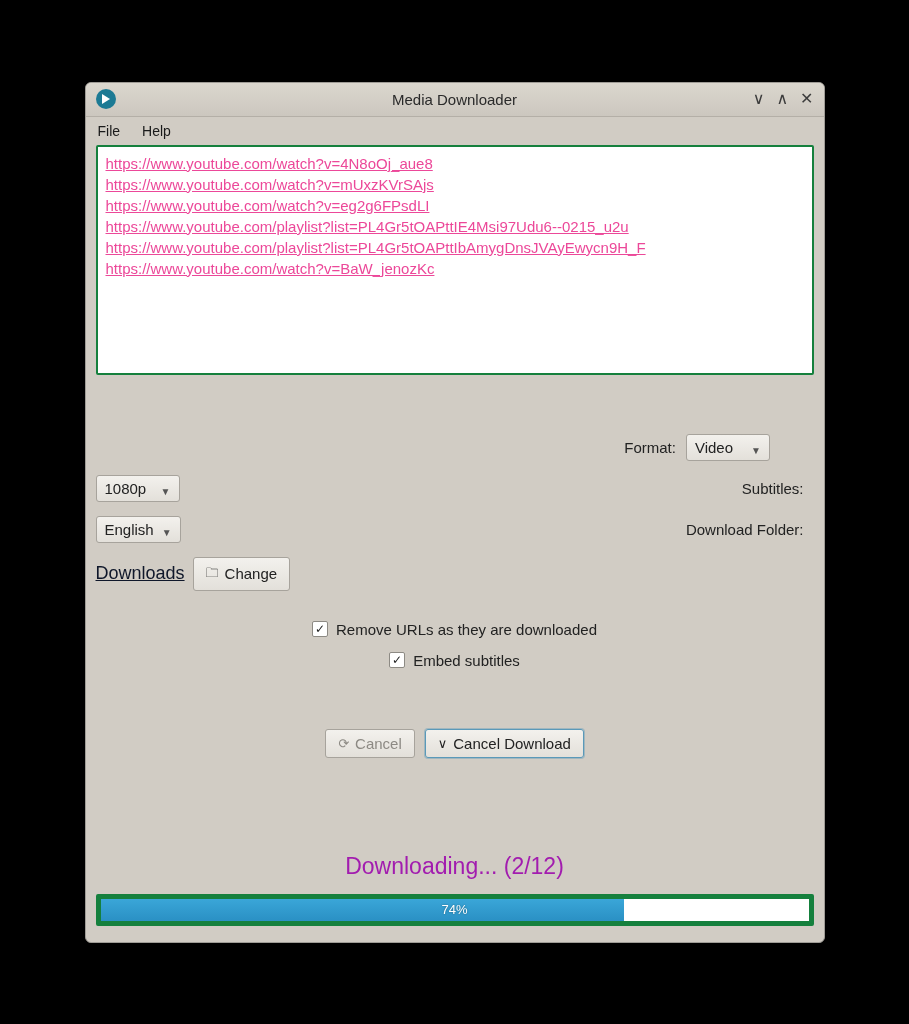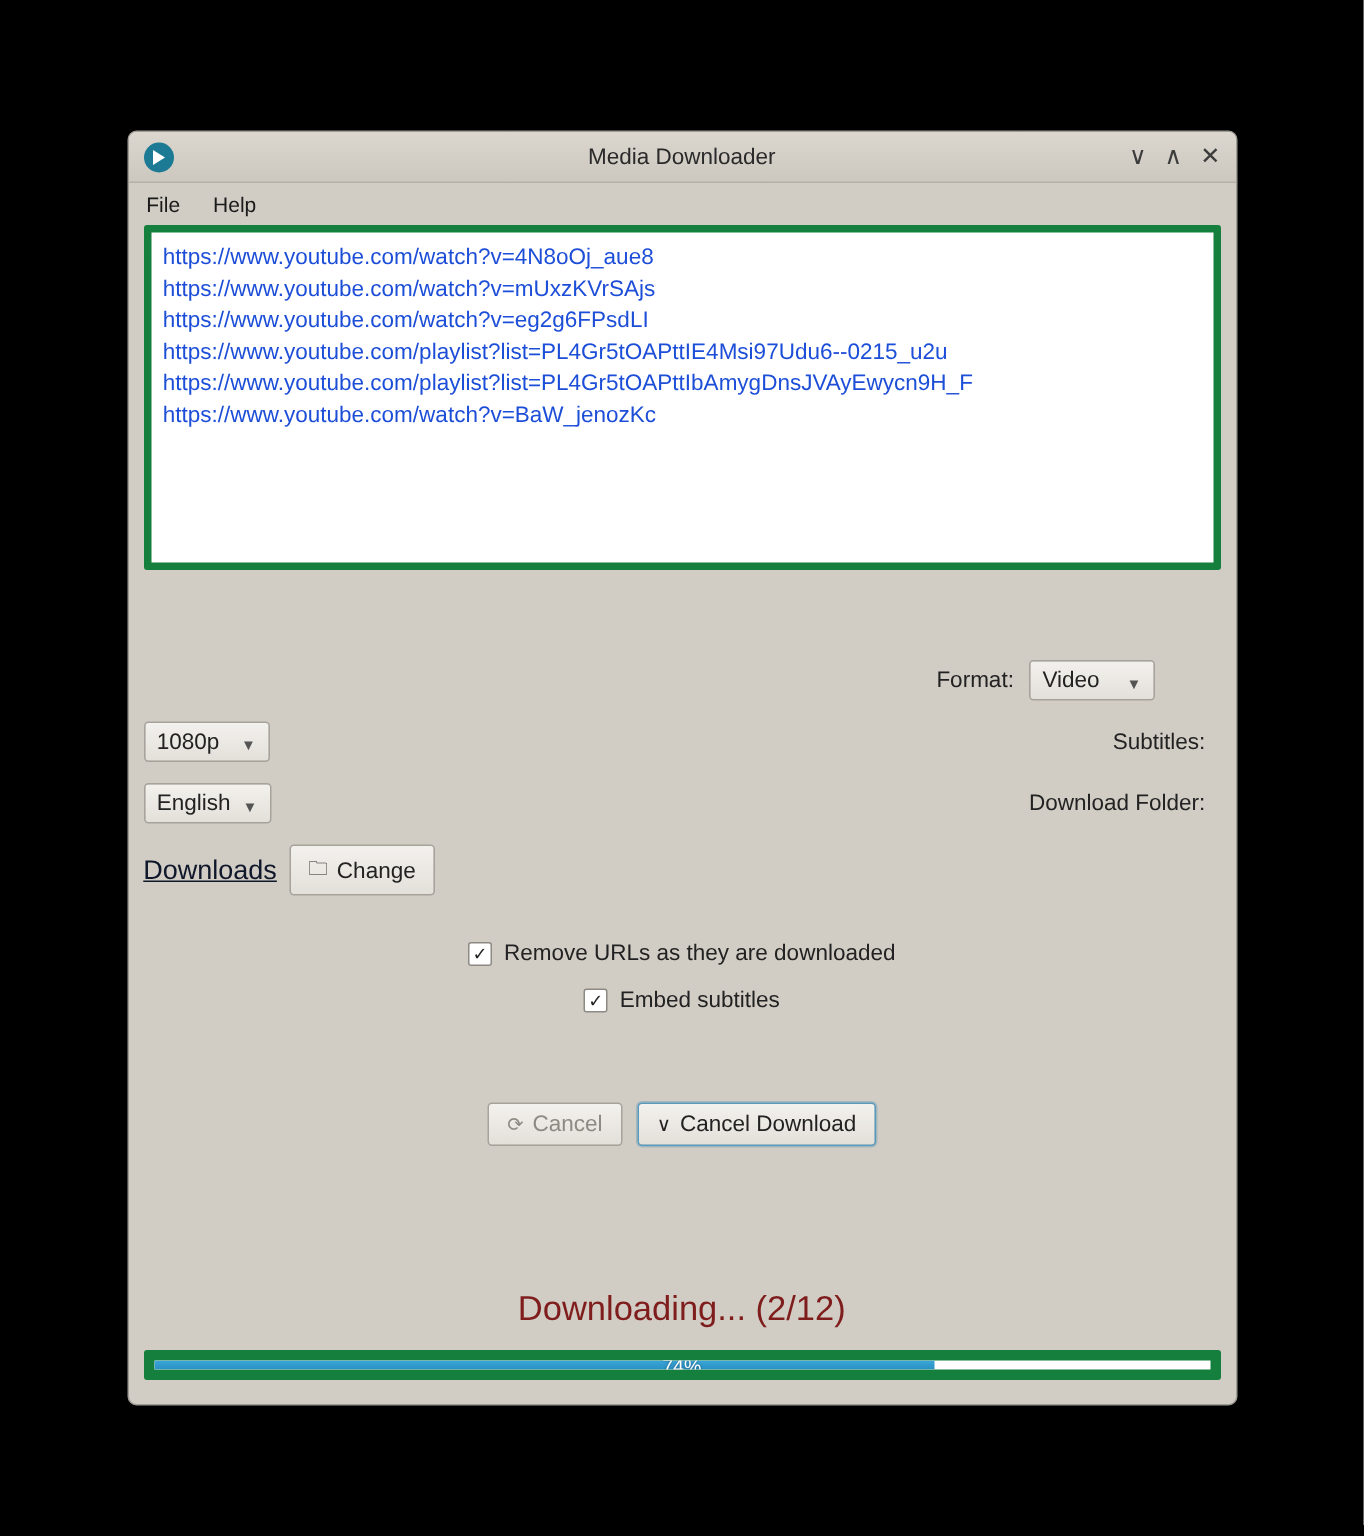--- a/index.html
+++ b/index.html
@@ -68,31 +68,32 @@
     border-radius: 13px;
   }
   .menubar span { cursor: pointer; padding: 2px 4px; }
   .content {
     padding: 0 10px 12px 10px;
   }
   .url-box {
     width: 100%;
     height: 230px;
     background: #fff;
-    border: 5px solid #15803d;
+    border: 2px solid #15803d;
     border-radius: 2px;
     padding: 6px 8px;
     font-size: 15px;
-    color: #1d4ed8;
+    color: #ec4899;
     line-height: 1.4;
     resize: none;
     white-space: pre;
     overflow-wrap: normal;
     overflow: auto;
     font-family: inherit;
+    text-decoration: underline;
   }
   .form {
     margin-top: 55px;
     display: grid;
     grid-template-columns: 1fr auto;
     row-gap: 14px;
     justify-content: center;
   }
   .form .label {
     text-align: right;
@@ -160,27 +161,27 @@
   .actions {
     margin-top: 60px;
     display: flex;
     justify-content: center;
     gap: 10px;
   }
   .status {
     margin-top: 95px;
     text-align: center;
     font-size: 23px;
-    color: #7f1d1d;
+    color: #a21caf;
   }
   .progress {
     margin-top: 14px;
-    height: 20px;
+    height: 32px;
     background: #fff;
-    border: 7px solid #15803d;
+    border: 5px solid #15803d;
     border-radius: 2px;
     position: relative;
     overflow: hidden;
     margin-bottom: 4px;
   }
   .progress .bar {
     height: 100%;
     background: linear-gradient(#3aa6d8, #2a90c4);
   }
   .progress .pct {

